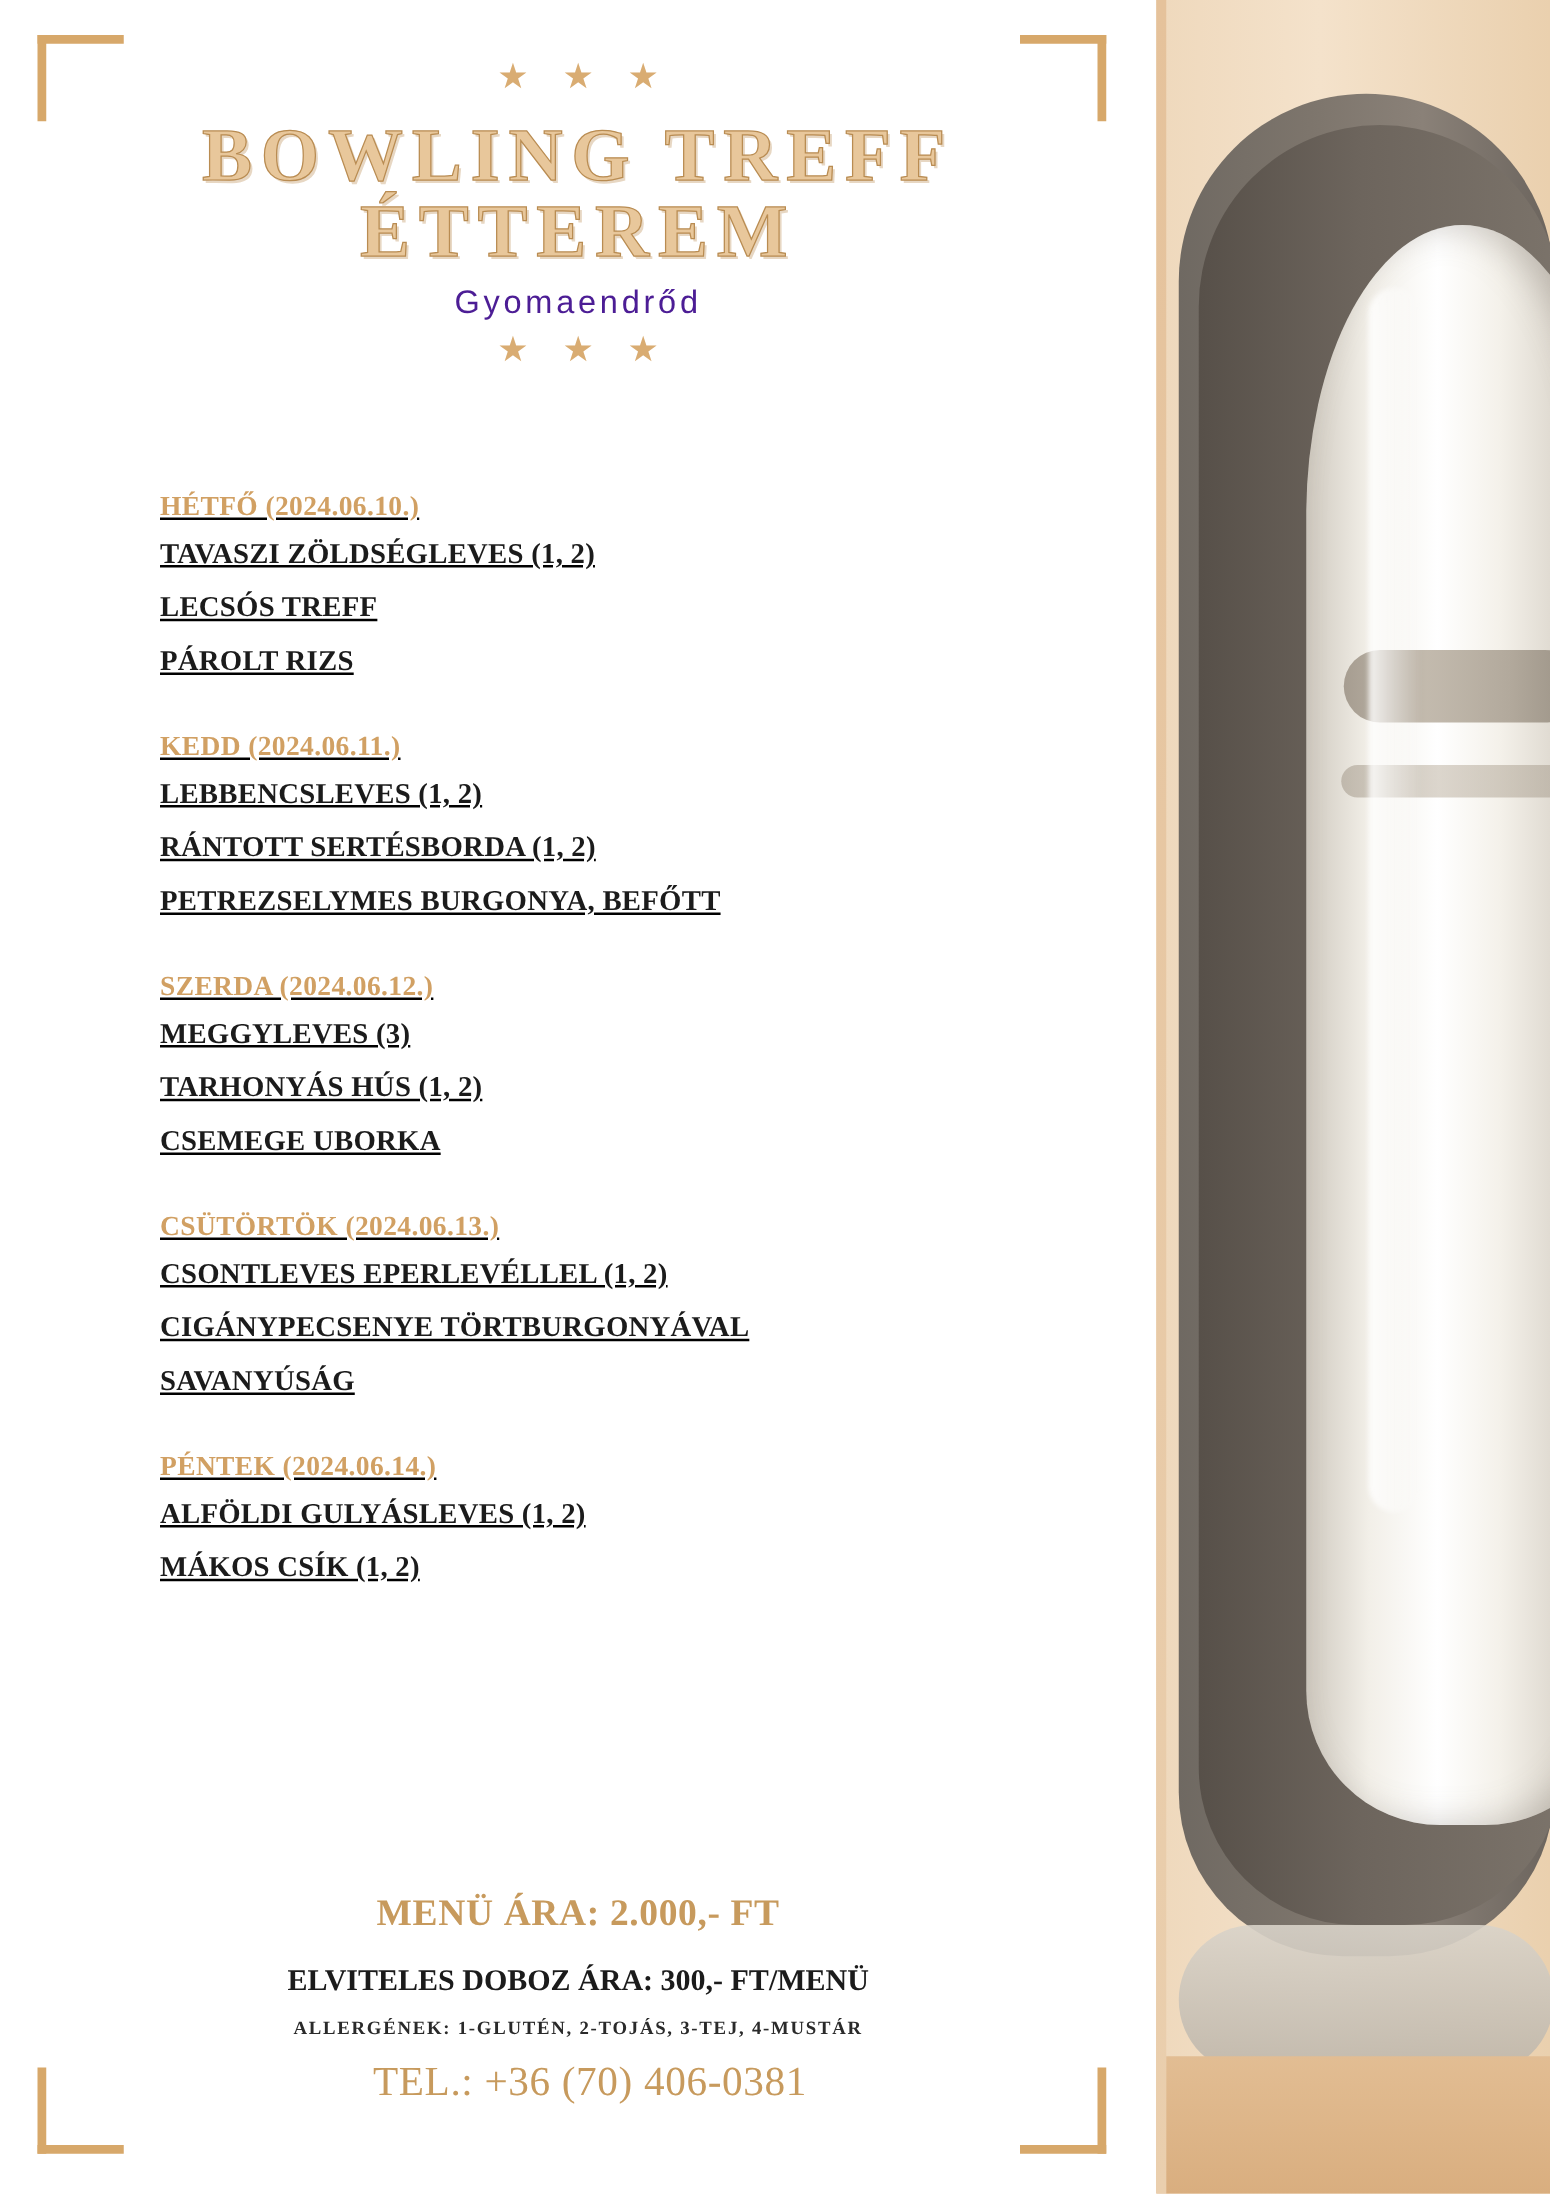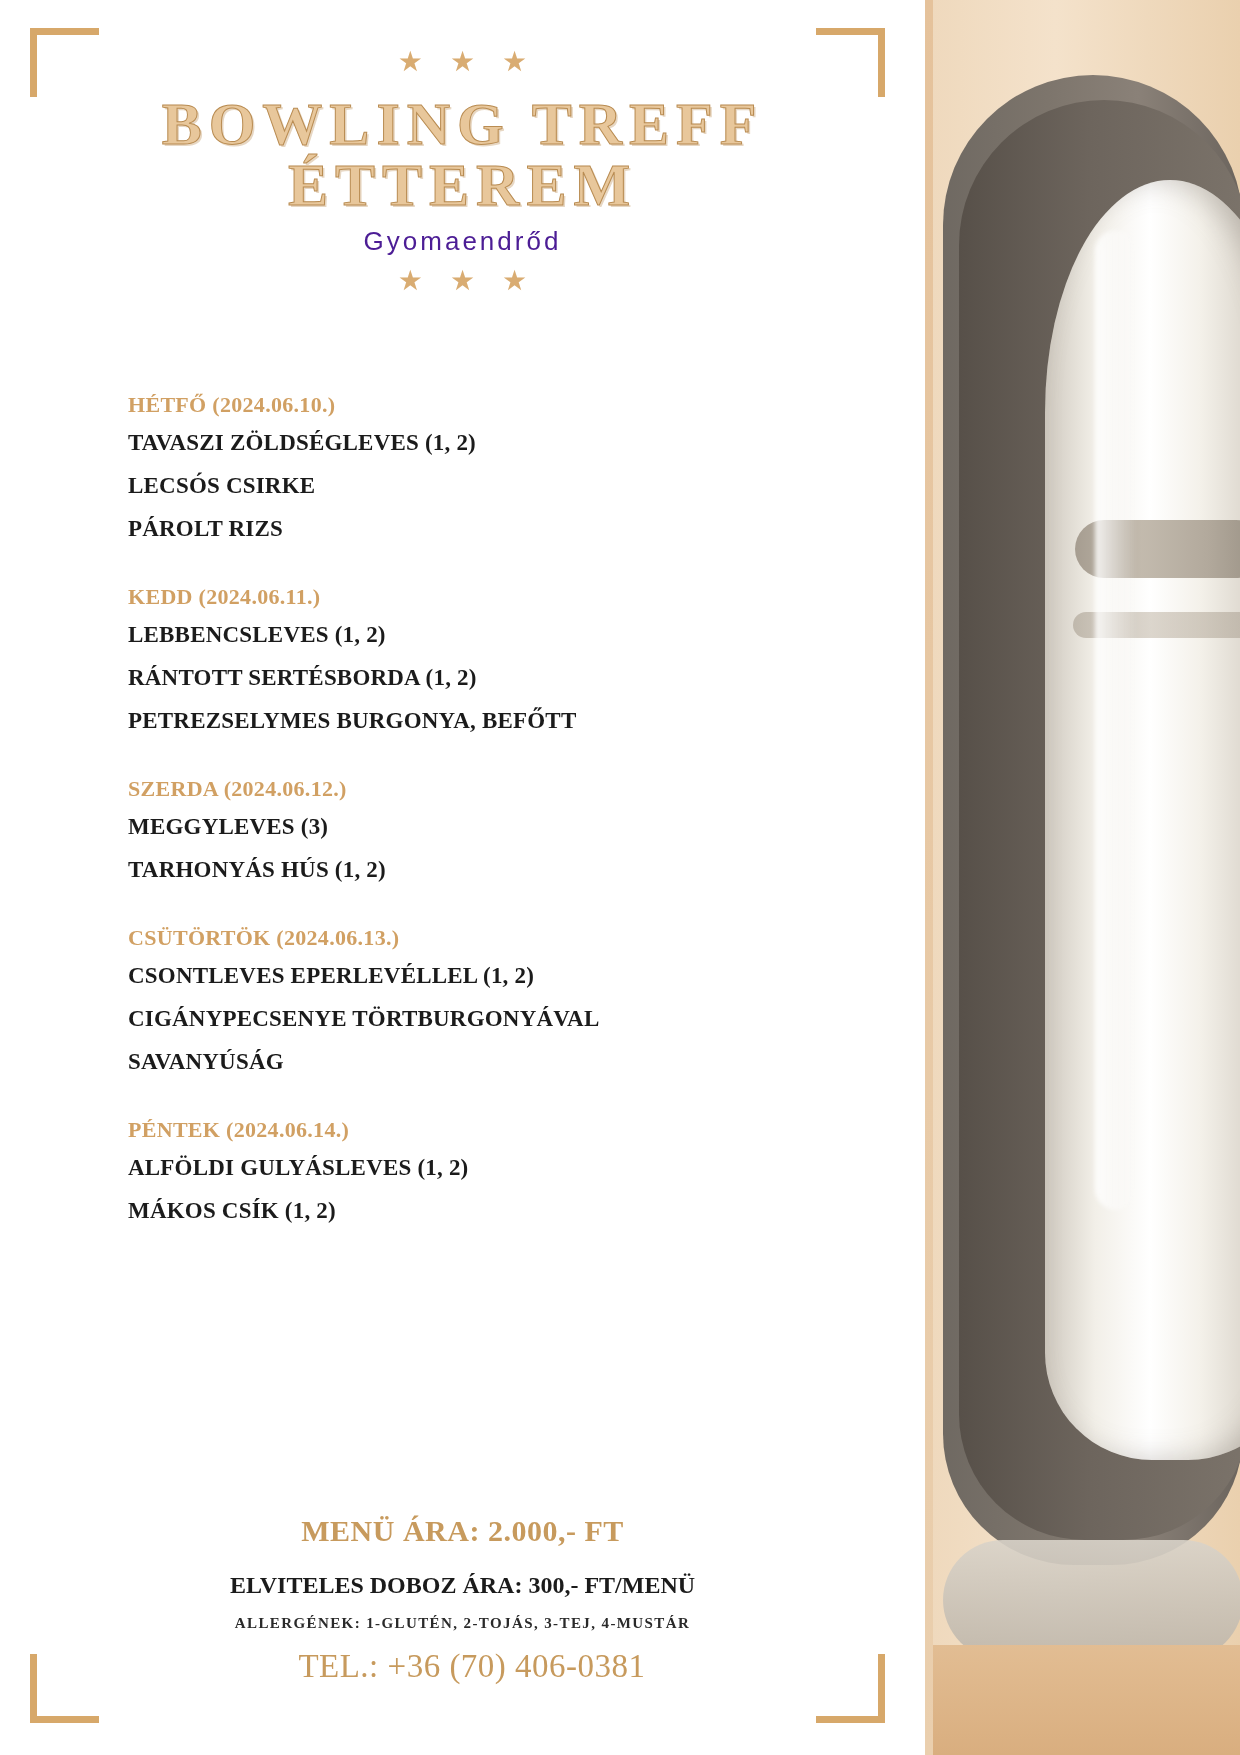--- a/index.html
+++ b/index.html
@@ -183,21 +183,21 @@
     margin-top: 10px;
   }
 
   
   .menu {
     position: absolute;
     left: 128px;
     top: 392px;
     width: 700px;
   }
-  .day-block { margin-bottom: 42px; }
+  .day-block { margin-bottom: 42px; text-decoration: underline; }
   .day-title {
     color: #d1a063;
     font-size: 22px;
     font-weight: bold;
     letter-spacing: .3px;
     margin: 0 0 12px 0;
   }
   .dish {
     color: #1b1b1b;
     font-size: 23px;
@@ -259,35 +259,36 @@
     <div class="brand-line2">ÉTTEREM</div>
     <div class="brand-sub">Gyomaendrőd</div>
     <div class="stars lower">★ ★ ★</div>
   </div>
 
   <div class="menu">
 
     <div class="day-block">
       <div class="day-title">HÉTFŐ (2024.06.10.)</div>
       <div class="dish">TAVASZI ZÖLDSÉGLEVES (1, 2)</div>
-      <div class="dish">LECSÓS CSIRKE</div>
+      <div class="dish">LECSÓS TREFF</div>
       <div class="dish">PÁROLT RIZS</div>
     </div>
 
     <div class="day-block">
       <div class="day-title">KEDD (2024.06.11.)</div>
       <div class="dish">LEBBENCSLEVES (1, 2)</div>
       <div class="dish">RÁNTOTT SERTÉSBORDA (1, 2)</div>
       <div class="dish">PETREZSELYMES BURGONYA, BEFŐTT</div>
     </div>
 
     <div class="day-block">
       <div class="day-title">SZERDA (2024.06.12.)</div>
       <div class="dish">MEGGYLEVES (3)</div>
       <div class="dish">TARHONYÁS HÚS (1, 2)</div>
+      <div class="dish">CSEMEGE UBORKA</div>
     </div>
 
     <div class="day-block">
       <div class="day-title">CSÜTÖRTÖK (2024.06.13.)</div>
       <div class="dish">CSONTLEVES EPERLEVÉLLEL (1, 2)</div>
       <div class="dish">CIGÁNYPECSENYE TÖRTBURGONYÁVAL</div>
       <div class="dish">SAVANYÚSÁG</div>
     </div>
 
     <div class="day-block">

